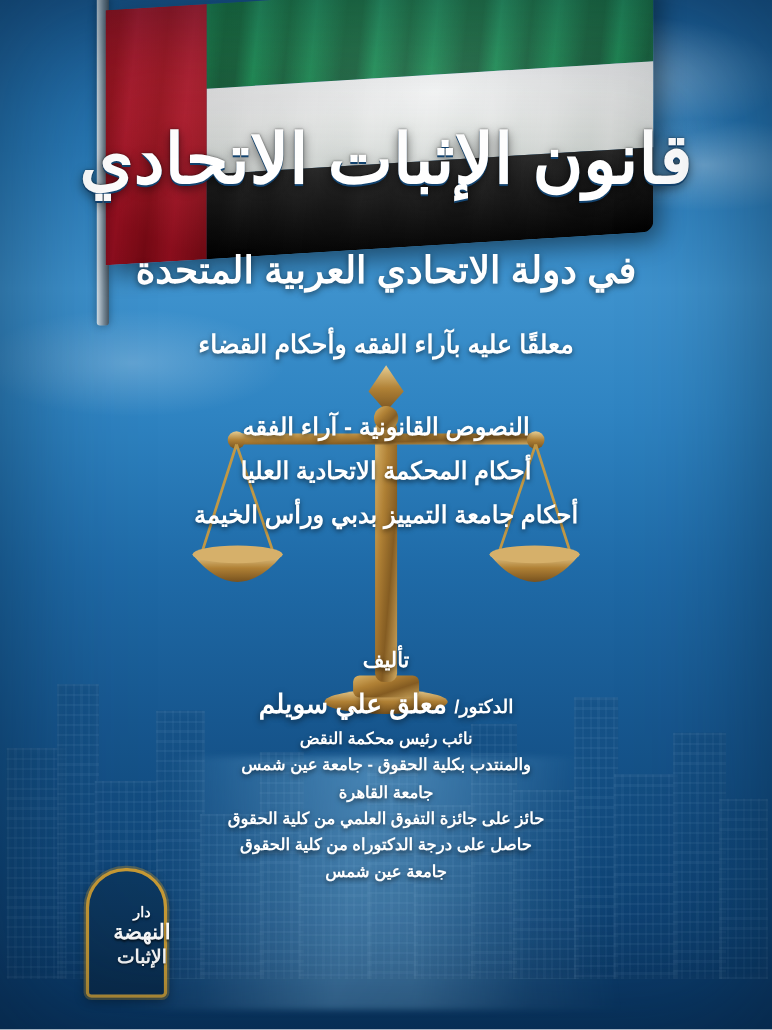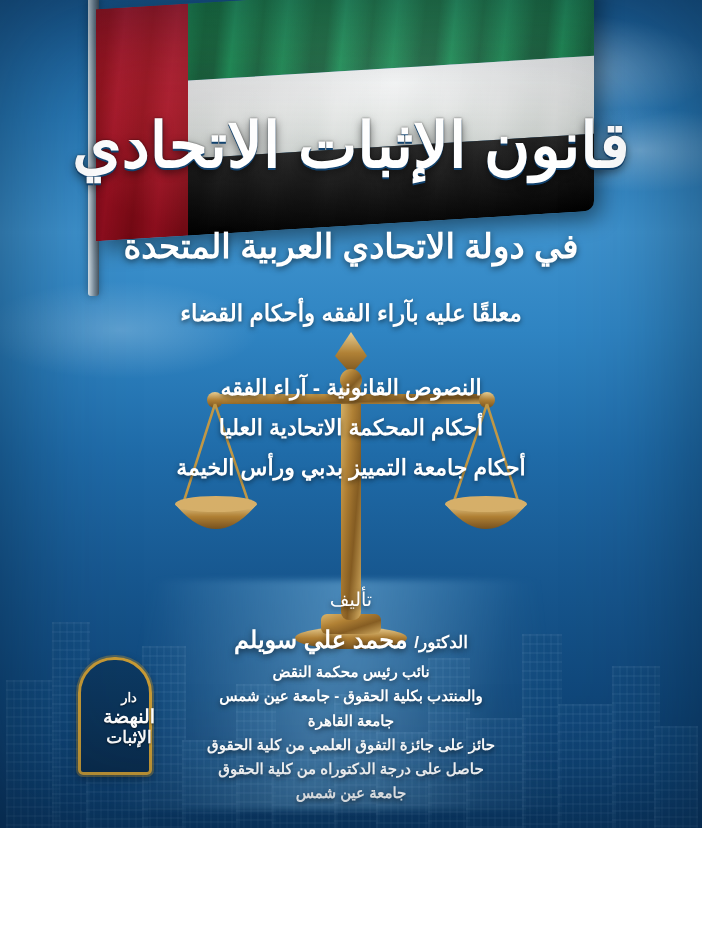--- a/index.html
+++ b/index.html
@@ -7,21 +7,21 @@
     padding: 0;
     background: #ffffff;
   }
   body {
     font-family: "Liberation Sans", sans-serif;
   }
 
   .cover {
     position: relative;
     width: 702px;
-    height: 828px;
+    height: 936px;
     overflow: hidden;
     background: linear-gradient(180deg,
       #1b5d96 0%,
       #2878b4 14%,
       #3e92cd 28%,
       #2f84c2 40%,
       #1f6ba8 55%,
       #17578f 70%,
       #10477a 84%,
       #0a3663 100%);
@@ -207,21 +207,21 @@
     color: #ffffff;
     line-height: 1.82;
     text-shadow: 0 2px 5px rgba(0,0,0,0.5);
   }
 
   .byline {
     position: absolute;
     top: 588px;
     left: 0; right: 0;
     font-size: 19px;
-    font-weight: normal;
+    font-weight: bold;
     color: #ffffff;
     text-shadow: 0 2px 5px rgba(0,0,0,0.5);
   }
 
   .author {
     position: absolute;
     top: 626px;
     left: 0; right: 0;
     font-size: 24px;
     font-weight: bold;
@@ -238,21 +238,21 @@
     font-weight: bold;
     color: #ffffff;
     line-height: 1.62;
     text-shadow: 0 2px 5px rgba(0,0,0,0.5);
   }
 
   
   .publisher {
     position: absolute;
     left: 78px;
-    bottom: 53px;
+    bottom: 29px;
     width: 74px;
     height: 118px;
     border: 3px solid #c79a35;
     border-radius: 36px 36px 5px 5px;
     background: linear-gradient(180deg, #0d3a63, #0a2c4d);
     box-shadow: 0 0 0 2px rgba(199,154,53,0.35), 0 3px 10px rgba(0,0,0,0.4);
     display: flex;
     flex-direction: column;
     align-items: center;
     justify-content: center;
@@ -368,21 +368,21 @@
     <div class="features">
       <div>النصوص القانونية - آراء الفقه</div>
       <div>أحكام المحكمة الاتحادية العليا</div>
       <div>أحكام جامعة التمييز بدبي ورأس الخيمة</div>
     </div>
 
     <div class="byline">تأليف</div>
 
     <div class="author">
       <span class="deg">الدكتور/</span>
-      <span>محمد علي سويلم</span>
+      <span>معلق علي سويلم</span>
     </div>
 
     <div class="credentials">
       <div>نائب رئيس محكمة النقض</div>
       <div>والمنتدب بكلية الحقوق - جامعة عين شمس</div>
       <div>جامعة القاهرة</div>
       <div>حائز على جائزة التفوق العلمي من كلية الحقوق</div>
       <div>حاصل على درجة الدكتوراه من كلية الحقوق</div>
       <div>جامعة عين شمس</div>
     </div>

